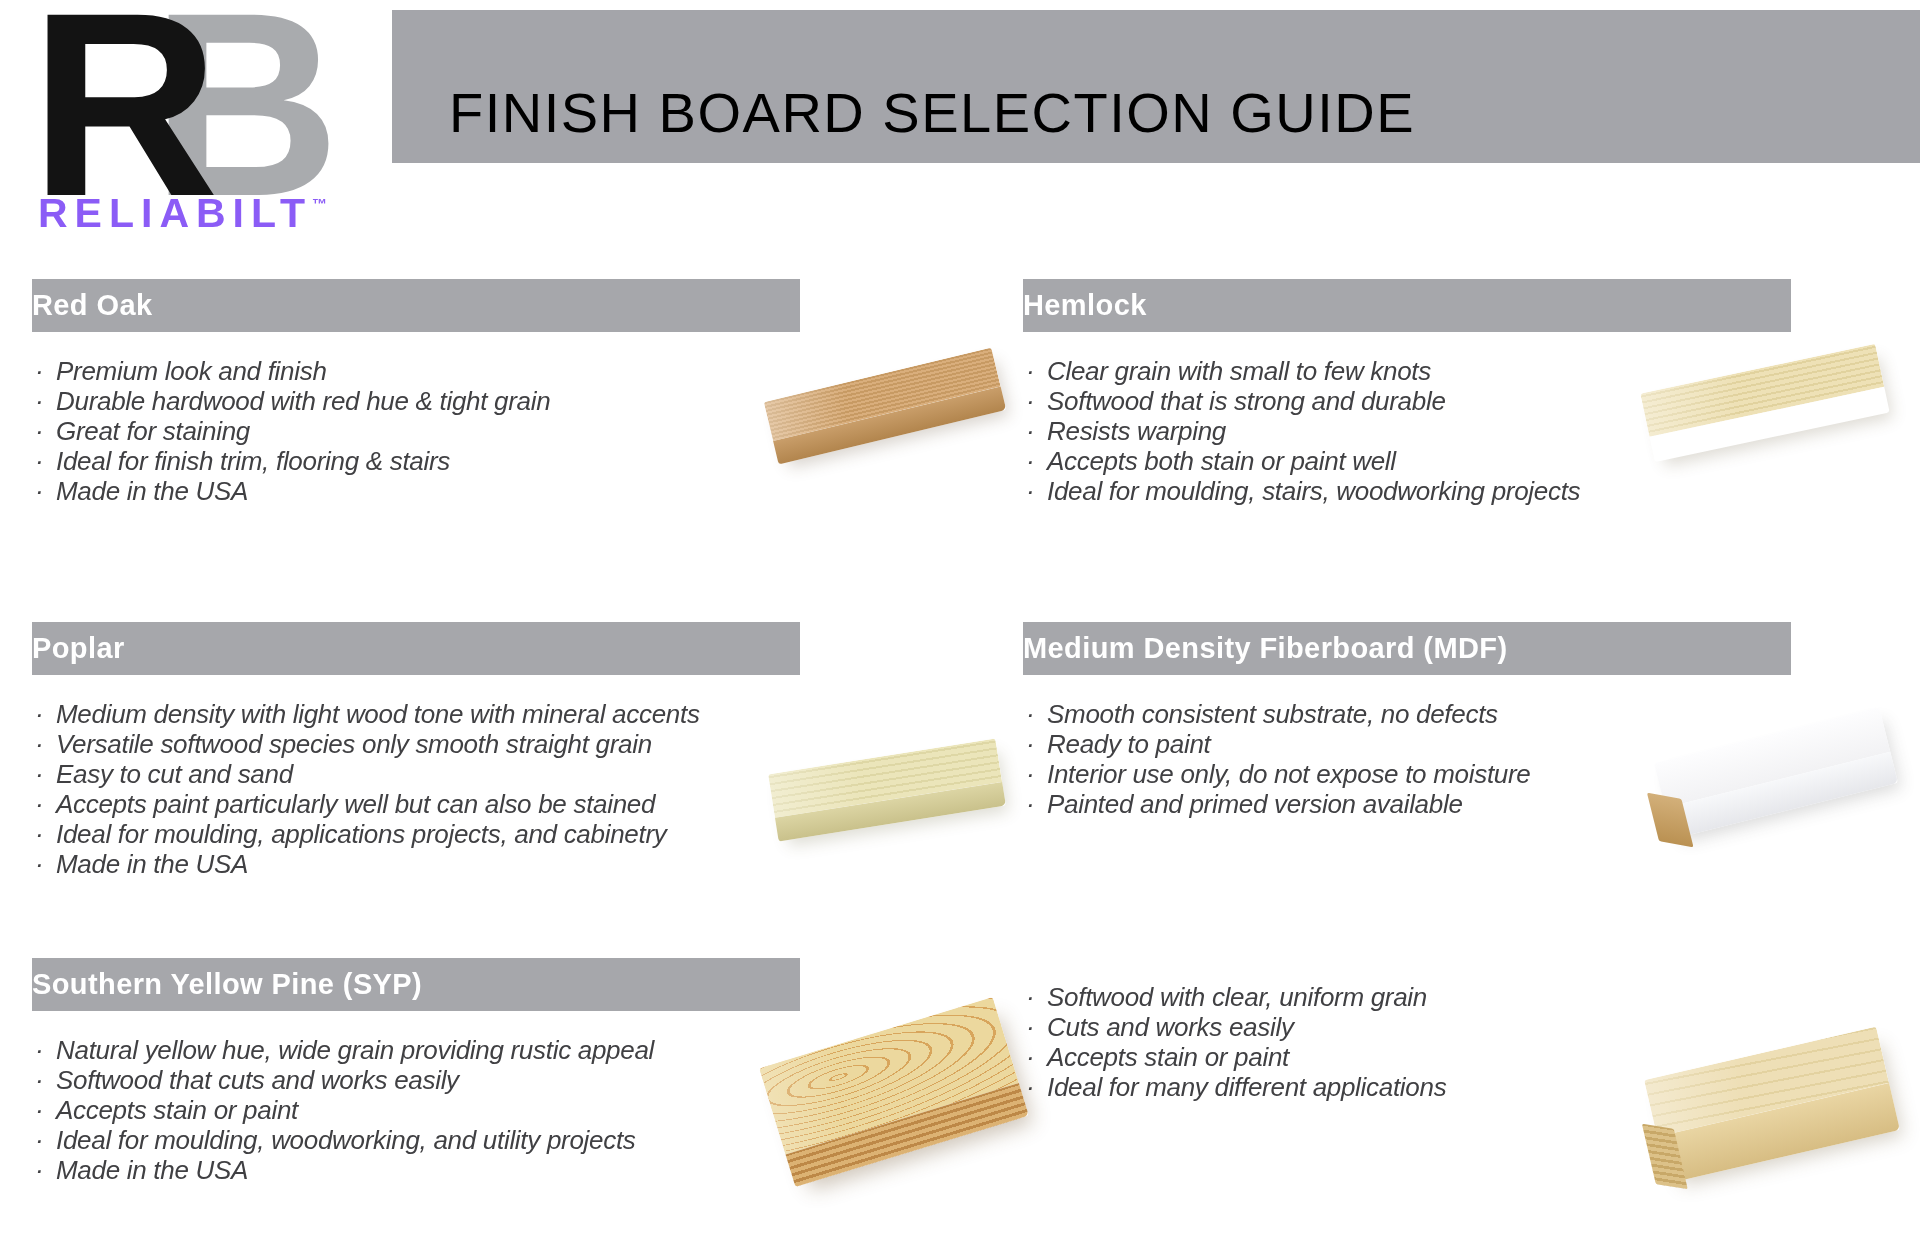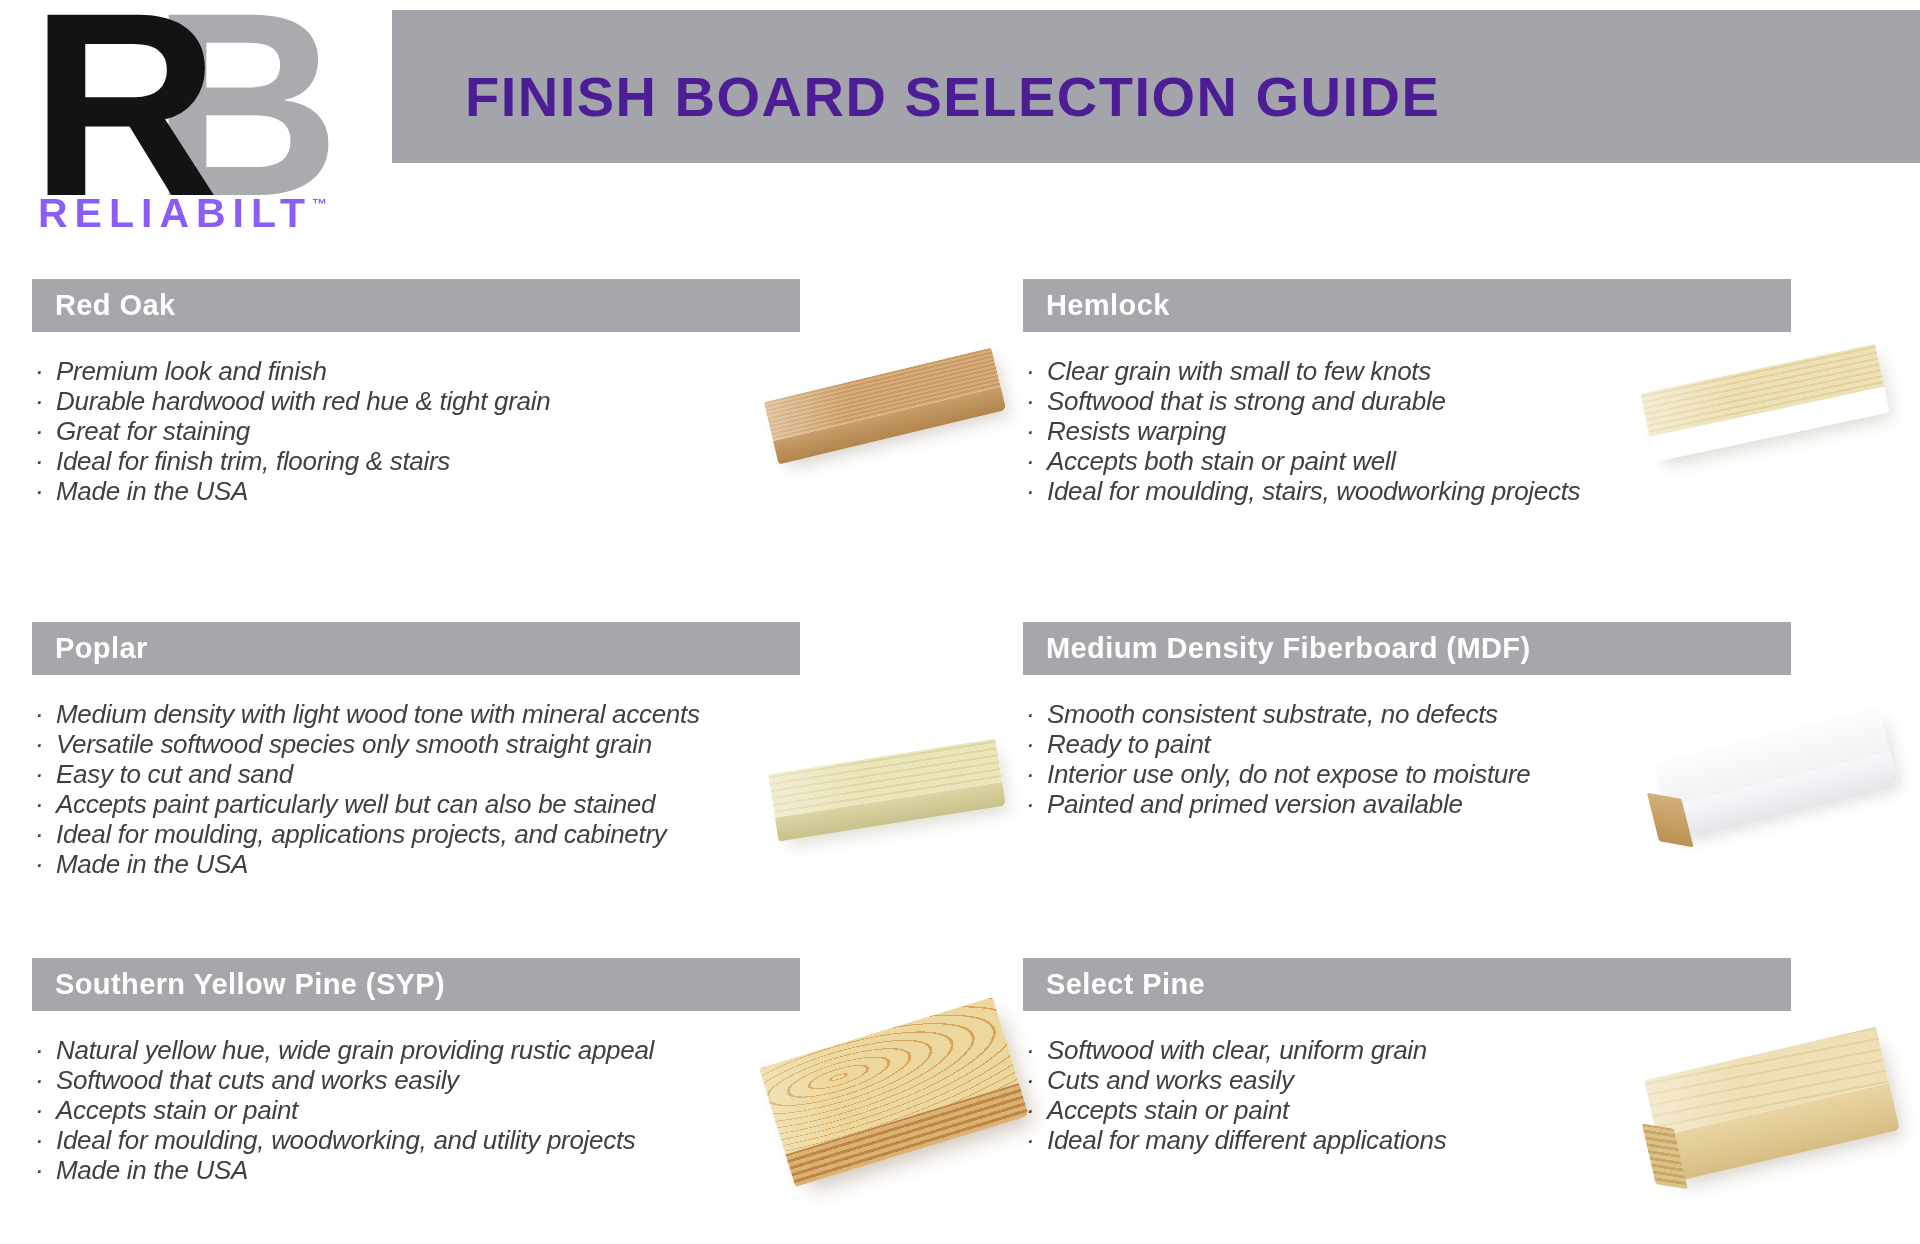--- a/index.html
+++ b/index.html
@@ -22,33 +22,33 @@
   }
   .wordmark sup{font-size:15px;letter-spacing:0;vertical-align:18px;}
 
   
   .banner{
     position:absolute;left:392px;top:10px;right:0;height:153px;
     background:#a4a5aa;box-sizing:border-box;
     display:flex;align-items:flex-end;padding:0 10px 22px 57px;
   }
   .banner h1{
-    margin:16px;color:#4c1d95;font-size:56px;font-weight:bold;line-height:1;
+    margin:0;color:#000000;font-size:56px;font-weight:normal;line-height:1;
     letter-spacing:1.5px;white-space:nowrap;
   }
 
   
   .section{position:absolute;width:768px;}
   .col-left{left:32px;}
   .col-right{left:1023px;}
   .row1{top:279px;} .row2{top:622px;} .row3{top:958px;}
 
   .head{
     height:53px;background:#a6a7ab;display:flex;align-items:center;
-    padding-left:23px;box-sizing:border-box;
+    box-sizing:border-box;
   }
   .head h2{margin:0;color:#ffffff;font-size:29px;font-weight:bold;letter-spacing:.4px;}
 
   ul.bullets{list-style:none;margin:24px 0 0 0;padding:0;}
   .bullets li{
     position:relative;padding-left:24px;font-size:26px;line-height:30px;
     color:#404043;letter-spacing:-0.3px;white-space:nowrap;font-style:italic;
   }
   .bullets li::before{content:"·";position:absolute;left:3px;top:0;color:#404043;}
 
@@ -183,23 +183,20 @@
     <ul class="bullets">
       <li>Natural yellow hue, wide grain providing rustic appeal</li>
       <li>Softwood that cuts and works easily</li>
       <li>Accepts stain or paint</li>
       <li>Ideal for moulding, woodworking, and utility projects</li>
       <li>Made in the USA</li>
     </ul>
   </div>
 
   <div class="section col-right row3">
-    <div class="head">
-      <h2>Select Pine</h2>
-    </div>
     <ul class="bullets">
       <li>Softwood with clear, uniform grain</li>
       <li>Cuts and works easily</li>
       <li>Accepts stain or paint</li>
       <li>Ideal for many different applications</li>
     </ul>
   </div>
 
   <div class="board board-redoak">
     <div class="top"></div>

